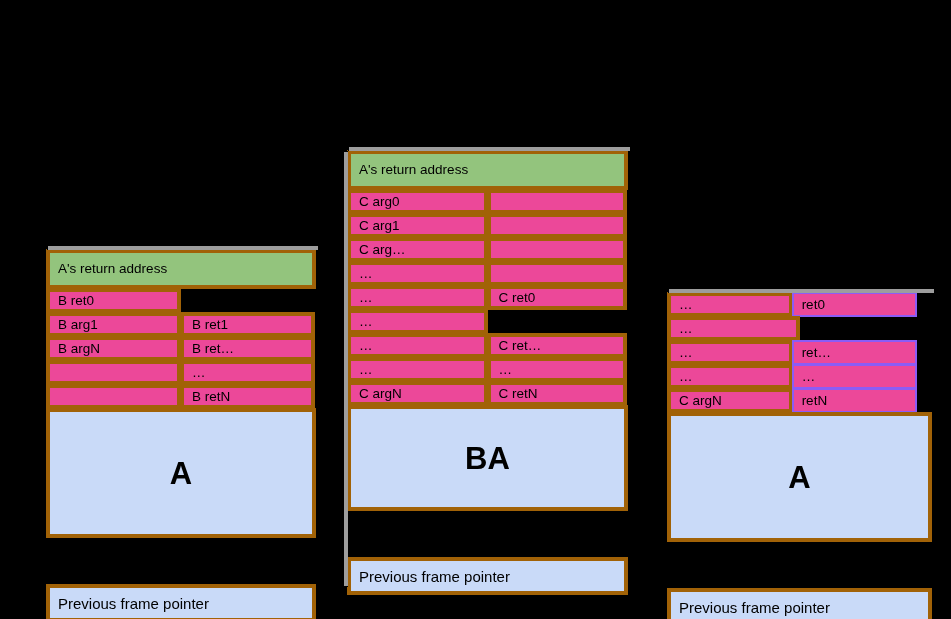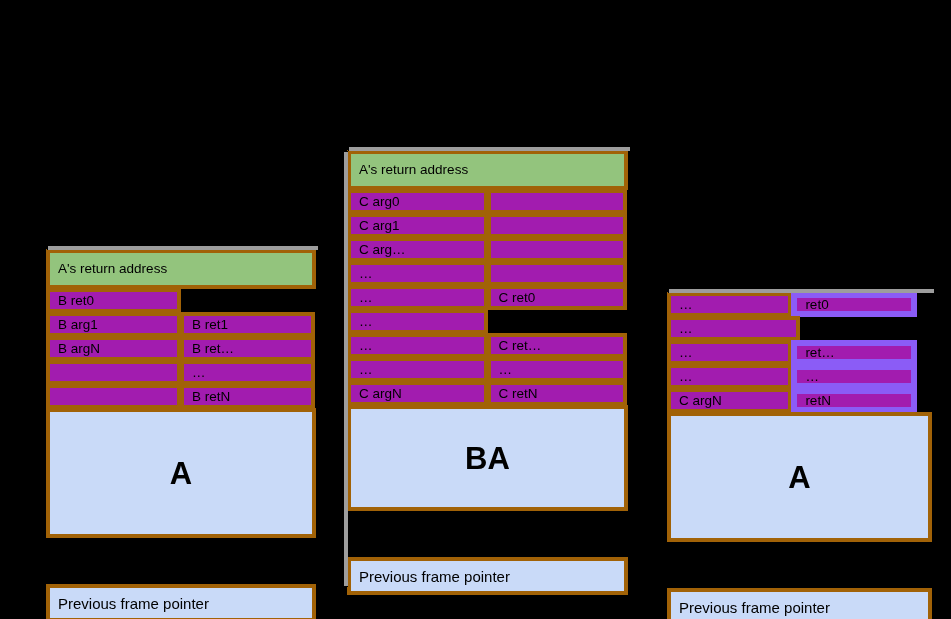--- a/index.html
+++ b/index.html
@@ -52,26 +52,26 @@
     overflow:hidden;
     white-space:nowrap;
   }
 
   .ret-hdr{
     background:#93c47d;
     height:40px;
     font-size:13.5px;
   }
   .slot{
-    background:#a21caf;
+    background:#ec4899;
     height:25px;
     text-align:center;
   }
   .slot.ret-green{
-    border:6px solid #8b5cf6;
+    border:2px solid #8b5cf6;
     margin:-1px 16px 0 -1px;
   }
   .body-cell{
     background:#c9daf8;
     justify-content:center;
     padding-left:0;
     font-size:31px;
     font-weight:bold;
   }
   .fp-cell{

